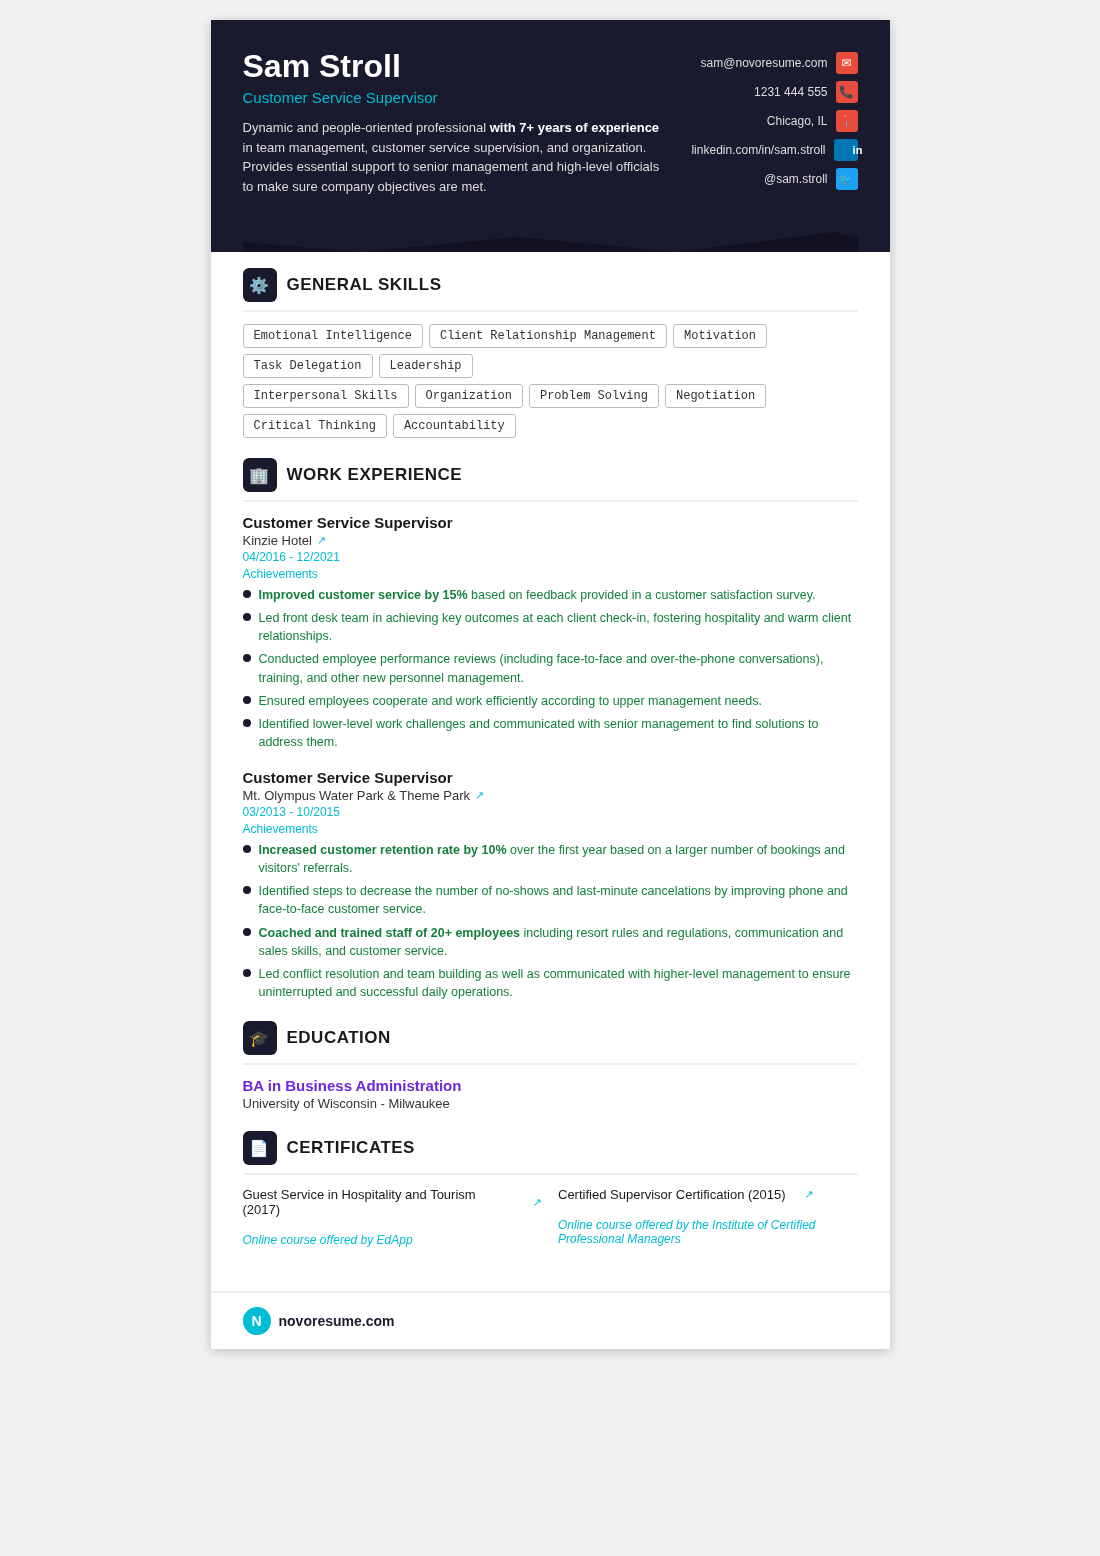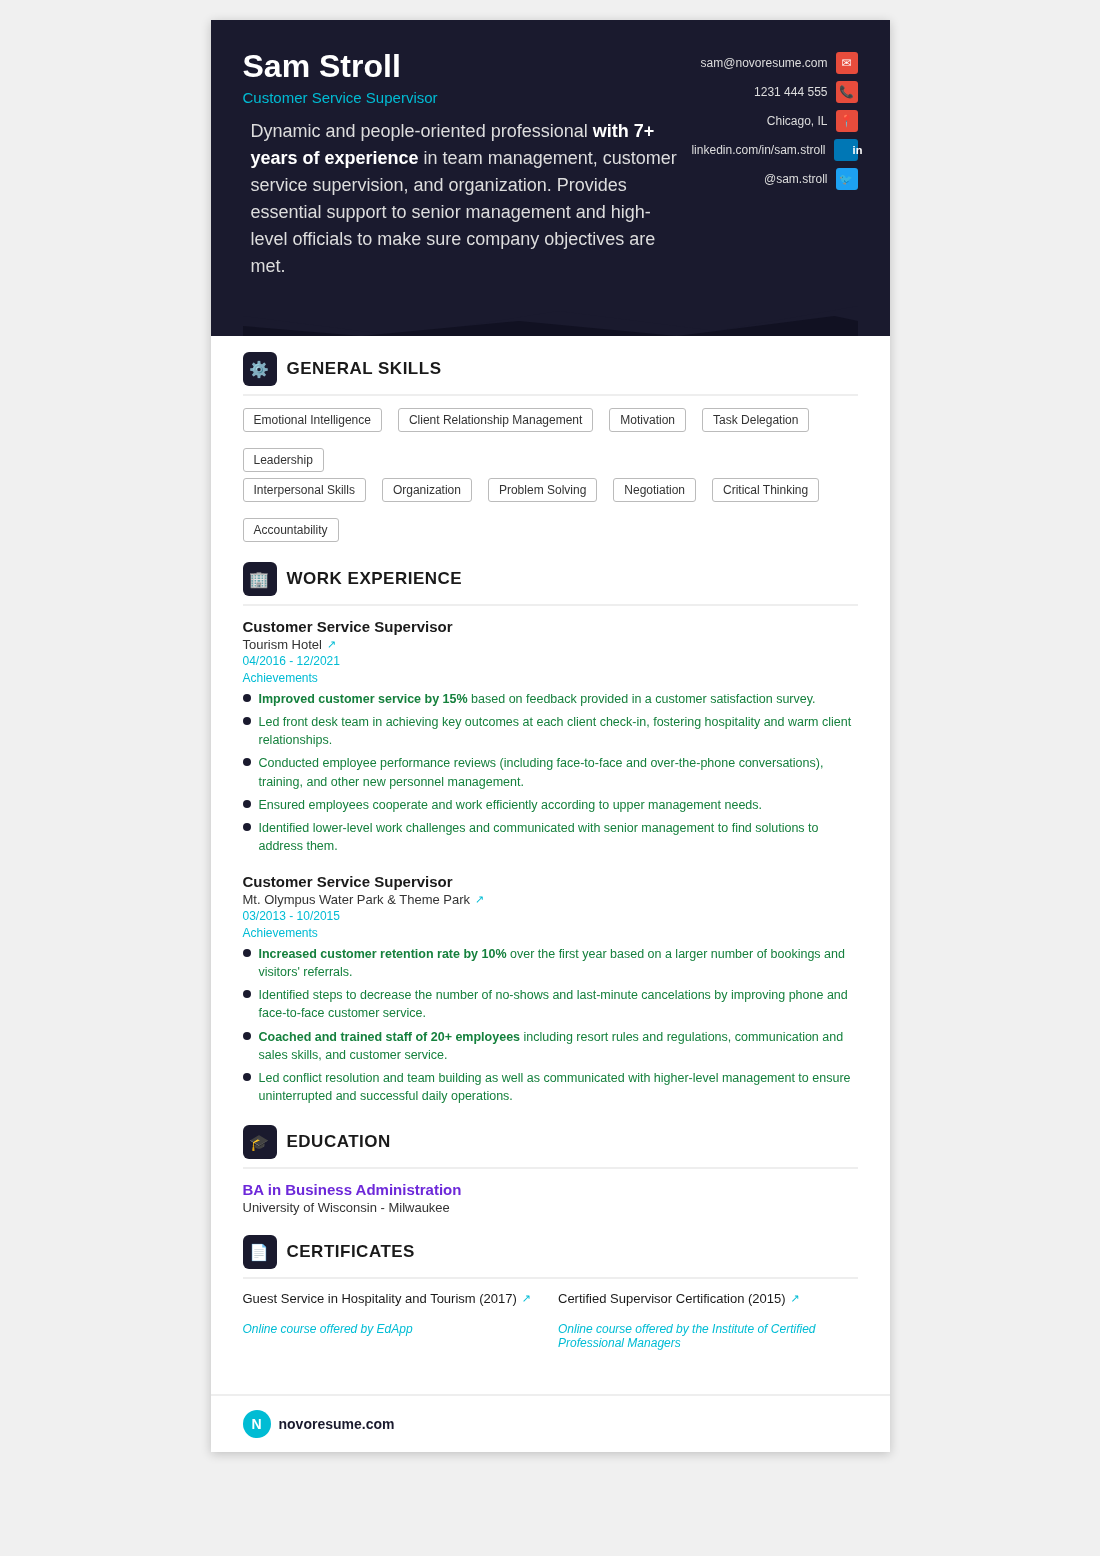--- a/index.html
+++ b/index.html
@@ -34,25 +34,24 @@
       font-weight: bold;
       color: #fff;
       margin-bottom: 4px;
     }
     .header-left .subtitle {
       color: #00bcd4;
       font-size: 15px;
       margin-bottom: 12px;
     }
     .header-left .summary {
-      font-size: 18px;
+      font-size: 13px;
       color: #ddd;
       max-width: 430px;
       line-height: 1.5;
-      margin-left: 8px;
     }
     .header-left .summary b {
       color: #fff;
     }
     .header-right {
       display: flex;
       flex-direction: column;
       gap: 7px;
       align-items: flex-end;
       padding-top: 4px;
@@ -123,22 +122,23 @@
       font-size: 17px;
       font-weight: bold;
       text-transform: uppercase;
       letter-spacing: 0.5px;
       color: #1a1a1a;
     }
     
     .skills-row {
       display: flex;
       flex-wrap: wrap;
-      gap: 16px;
+      gap: 6px;
       margin-bottom: 6px;
+      font-family: Liberation Mono, monospace;
     }
     .skill-tag {
       border: 1px solid #bbb;
       border-radius: 3px;
       padding: 4px 10px;
       font-size: 12px;
       color: #333;
       background: #fff;
     }
     
@@ -210,21 +210,21 @@
     .certs-grid {
       display: grid;
       grid-template-columns: 1fr 1fr;
       gap: 16px;
     }
     .cert-name {
       font-size: 13px;
       color: #1a1a1a;
       display: flex;
       align-items: center;
-      gap: 5px;
+      gap: 19px;
     }
     .cert-provider {
       font-size: 12px;
       color: #00bcd4;
       font-style: italic;
       margin-top: 16px;
     }
     
     .footer {
       display: flex;
@@ -322,21 +322,21 @@
 
     <div class="section">
       <div class="section-header">
         <div class="section-icon">🏢</div>
         <div class="section-title">WORK EXPERIENCE</div>
       </div>
 
       <div class="job">
         <div class="job-title">Customer Service Supervisor</div>
         <div class="job-company">
-          <span>Tourism Hotel</span>
+          <span>Kinzie Hotel</span>
           <span class="ext-link">↗</span>
         </div>
         <div class="job-dates">04/2016 - 12/2021</div>
         <div class="achievements-label">Achievements</div>
         <ul class="job-bullets">
           <li>
               <span class="bullet-dot"></span>
               <span><b>Improved customer service by 15%</b> based on feedback provided in a customer satisfaction survey.</span>
             </li>
           <li>

